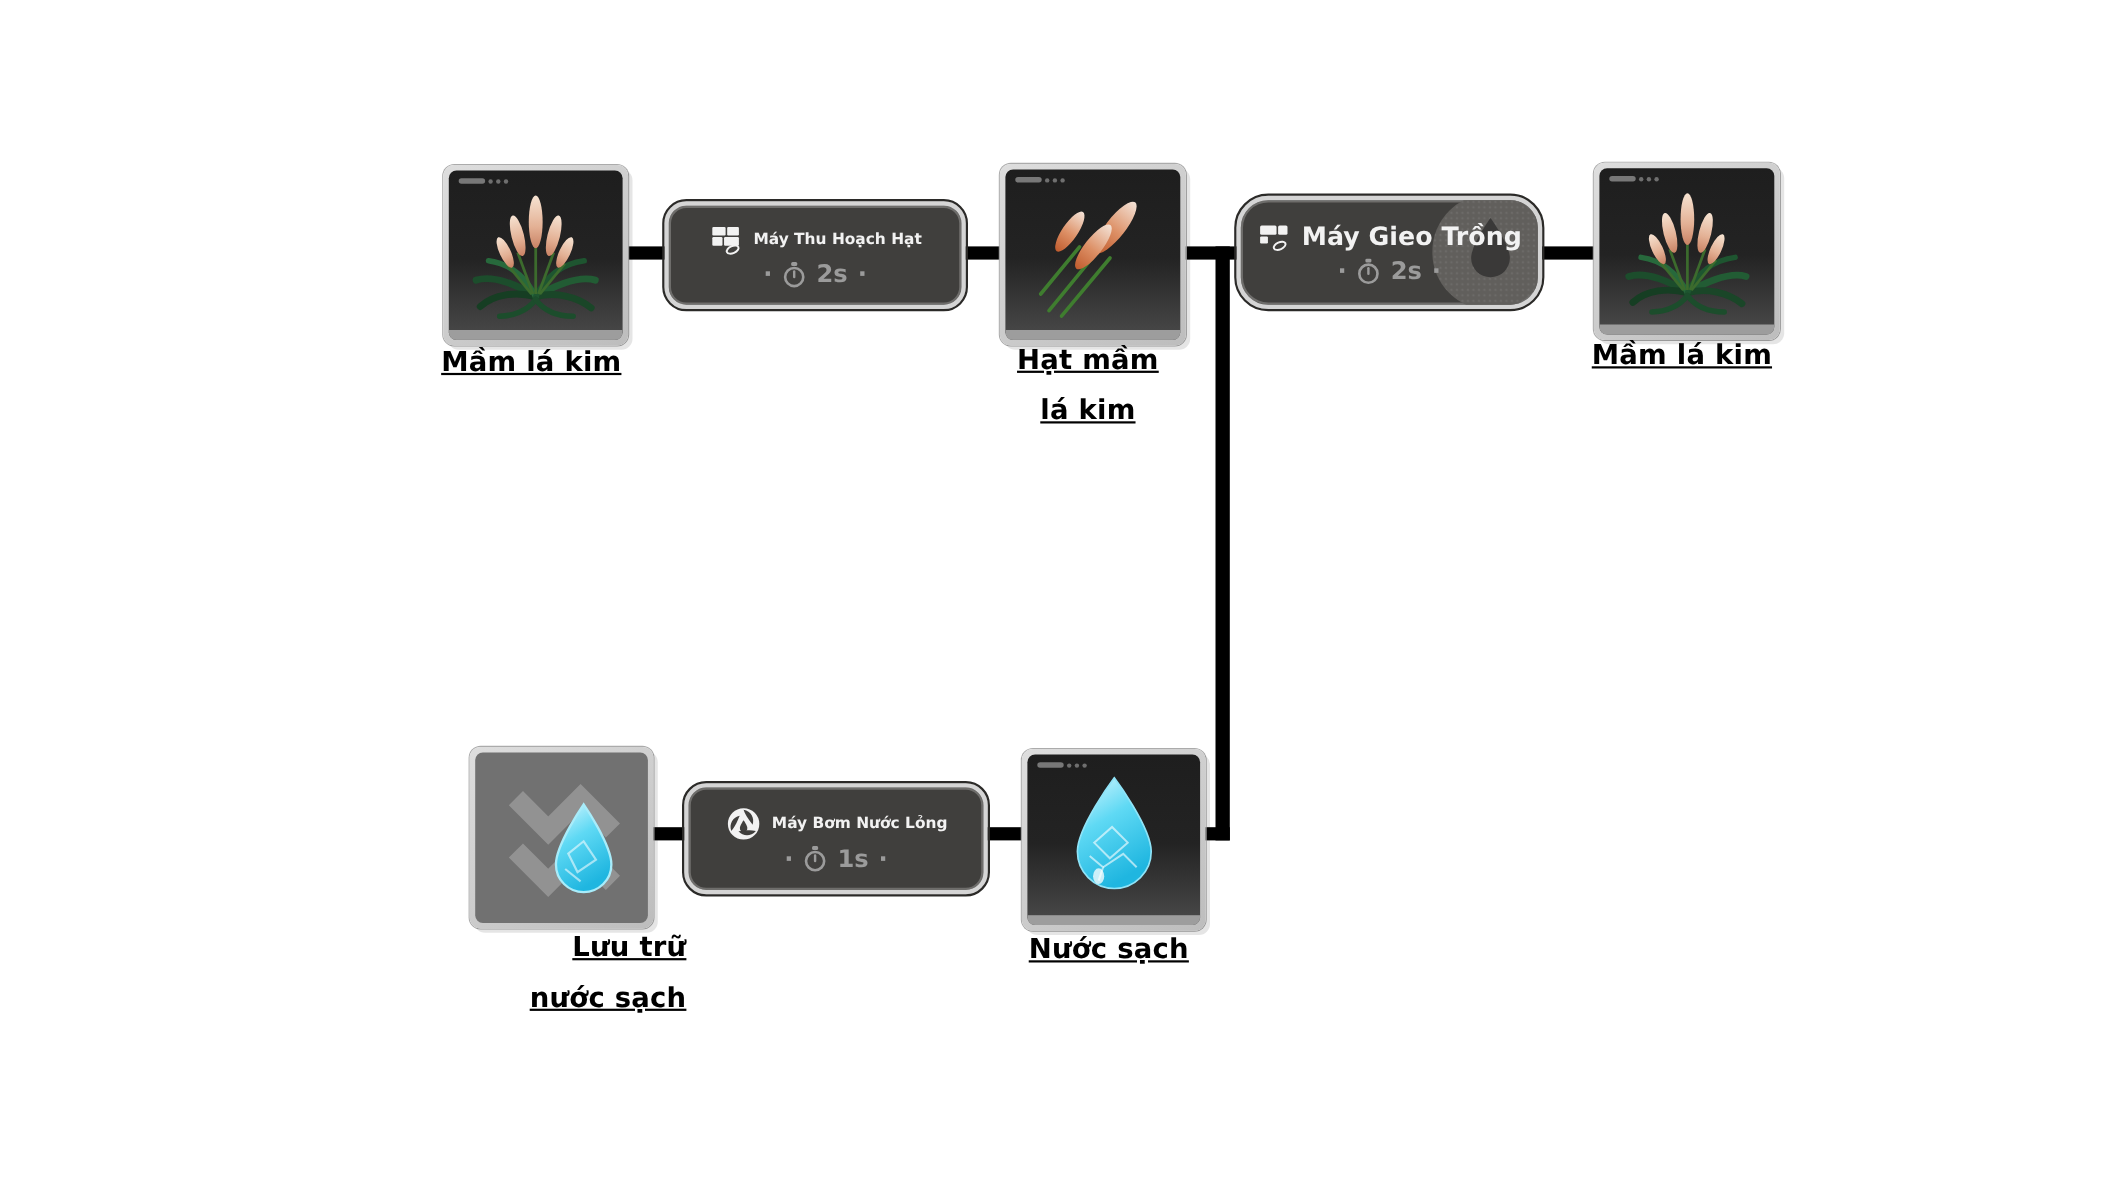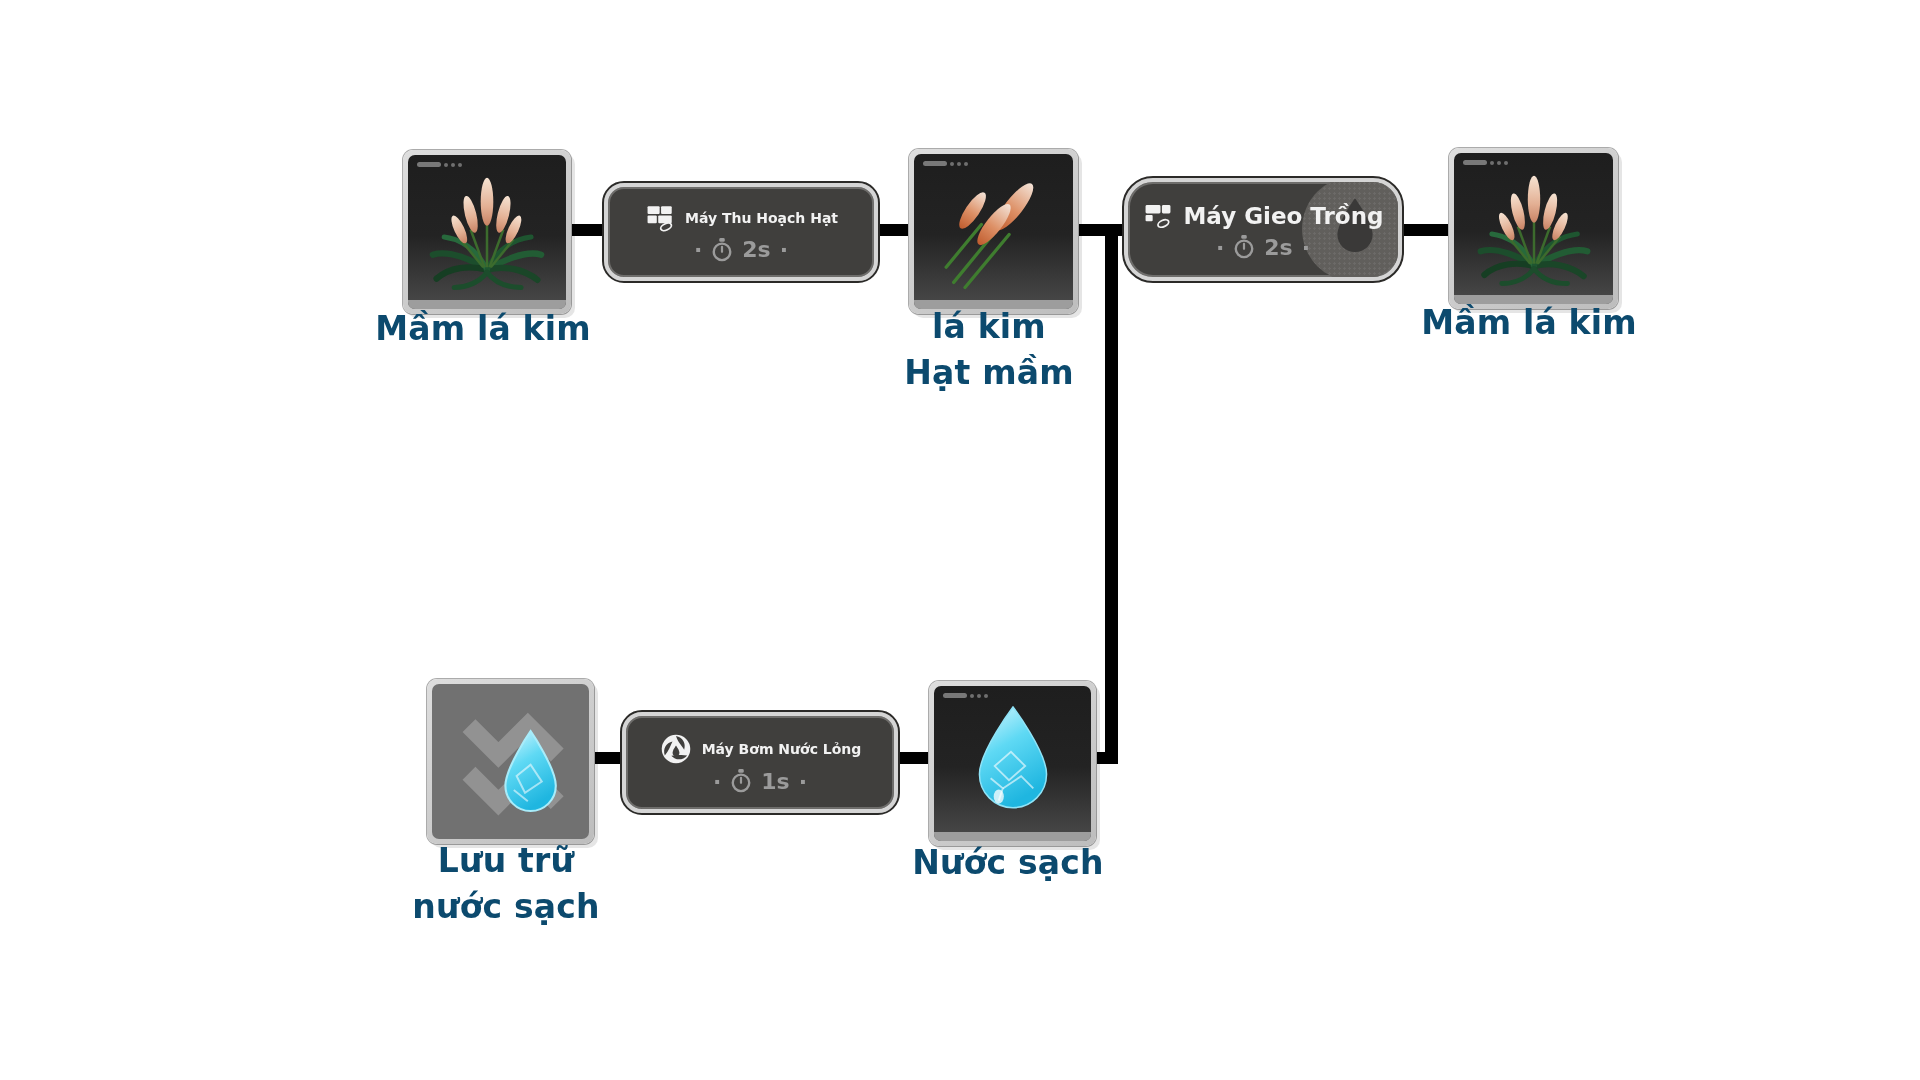--- a/index.html
+++ b/index.html
@@ -18,21 +18,21 @@
               display:flex;align-items:center;justify-content:center;}
   .card-inner.light{background:#717171;}
   .mini-bar{position:absolute;top:7px;left:9px;display:flex;align-items:center;gap:3px;}
   .mini-bar .bar{width:24px;height:5px;border-radius:3px;background:#787878;}
   .mini-bar .dot{width:4px;height:4px;border-radius:50%;background:#6f6f6f;}
   .card-footer{position:absolute;left:0;right:0;bottom:0;height:9px;background:#9d9d9d;}
   .card-icon{display:block;}
 
   
   .node-label{position:absolute;width:260px;text-align:center;font-weight:700;
-              font-size:33px;line-height:46px;color:#0c4a6e;letter-spacing:0.2px;}
+              font-size:25px;line-height:46px;color:#000000;letter-spacing:0.2px;text-decoration:underline;}
 
   
   .machine-badge{position:absolute;background:#403f3d;border:4px solid #d5d5d5;
                  outline:2px solid #2b2a28;border-radius:20px;
                  box-shadow:inset 0 0 0 2px #6e6d6b;
                  display:flex;flex-direction:column;align-items:center;justify-content:center;
                  gap:3px;overflow:hidden;}
   .badge-title-row{display:flex;align-items:center;gap:9px;z-index:1;}
   .badge-title{color:#f2f2f2;font-size:23px;font-weight:700;white-space:nowrap;}
   .badge-title.compact{font-size:14px;}
@@ -155,22 +155,22 @@
           <line x1="12" y1="78" x2="40" y2="44"></line>
         </g>
         <ellipse cx="66" cy="30" rx="7" ry="23" transform="rotate(38 66 30)" fill="url(#gPod)"></ellipse>
         <ellipse cx="50" cy="44" rx="6.2" ry="20" transform="rotate(38 50 44)" fill="url(#gPod)"></ellipse>
         <ellipse cx="33" cy="33" rx="5.6" ry="17" transform="rotate(34 33 33)" fill="url(#gPod)"></ellipse>
       </svg>
       <div class="card-footer"></div>
     </div>
   </div>
   <div class="node-label" style="left:859px;top:304px;">
+    <div>Hạt mầm</div>
     <div>lá kim</div>
-    <div>Hạt mầm</div>
   </div>
 
   <div class="machine-badge" style="left:1124px;top:178px;width:270px;height:95px;border-radius:29px;">
     <div class="watermark">
       <svg width="58" height="66" viewBox="0 0 100 120">
         <path d="M50 4 C50 4 18 48 18 70 a32 32 0 0 0 64 0 C82 48 50 4 50 4 Z" fill="#3a3938"></path>
       </svg>
     </div>
     <div class="badge-title-row">
       <svg width="32" height="32" viewBox="0 0 90 90">
@@ -240,21 +240,21 @@
           <path d="M20 58 L41 79 L62 58 L83 79"></path>
         </g>
         <path d="M62 20 C62 20 44 46 44 59 a18 18 0 0 0 36 0 C80 46 62 20 62 20 Z" fill="url(#gDrop)" stroke="#a8ecfa" stroke-width="1.5" transform="translate(2,8)"></path>
         <g transform="translate(2,8)" stroke="rgba(255,255,255,0.55)" stroke-width="1.4" fill="none">
           <path d="M52 52 L62 44 L70 56 L58 64 Z"></path>
           <path d="M50 62 L60 70"></path>
         </g>
       </svg>
     </div>
   </div>
-  <div class="node-label" style="left:376px;top:838px;">
+  <div class="node-label" style="left:364px;top:838px;text-align:right;">
     <div>Lưu trữ</div>
     <div>nước sạch</div>
   </div>
 
   <div class="machine-badge" style="left:622px;top:712px;width:268px;height:93px;">
     <div class="badge-title-row">
       <svg width="34" height="34" viewBox="0 0 100 100">
         <circle cx="50" cy="50" r="42" fill="#f2f2f2"></circle>
         <g fill="#403f3d">
           <path d="M50 12 C70 16 80 34 74 52 C66 40 56 30 50 12 Z"></path>

